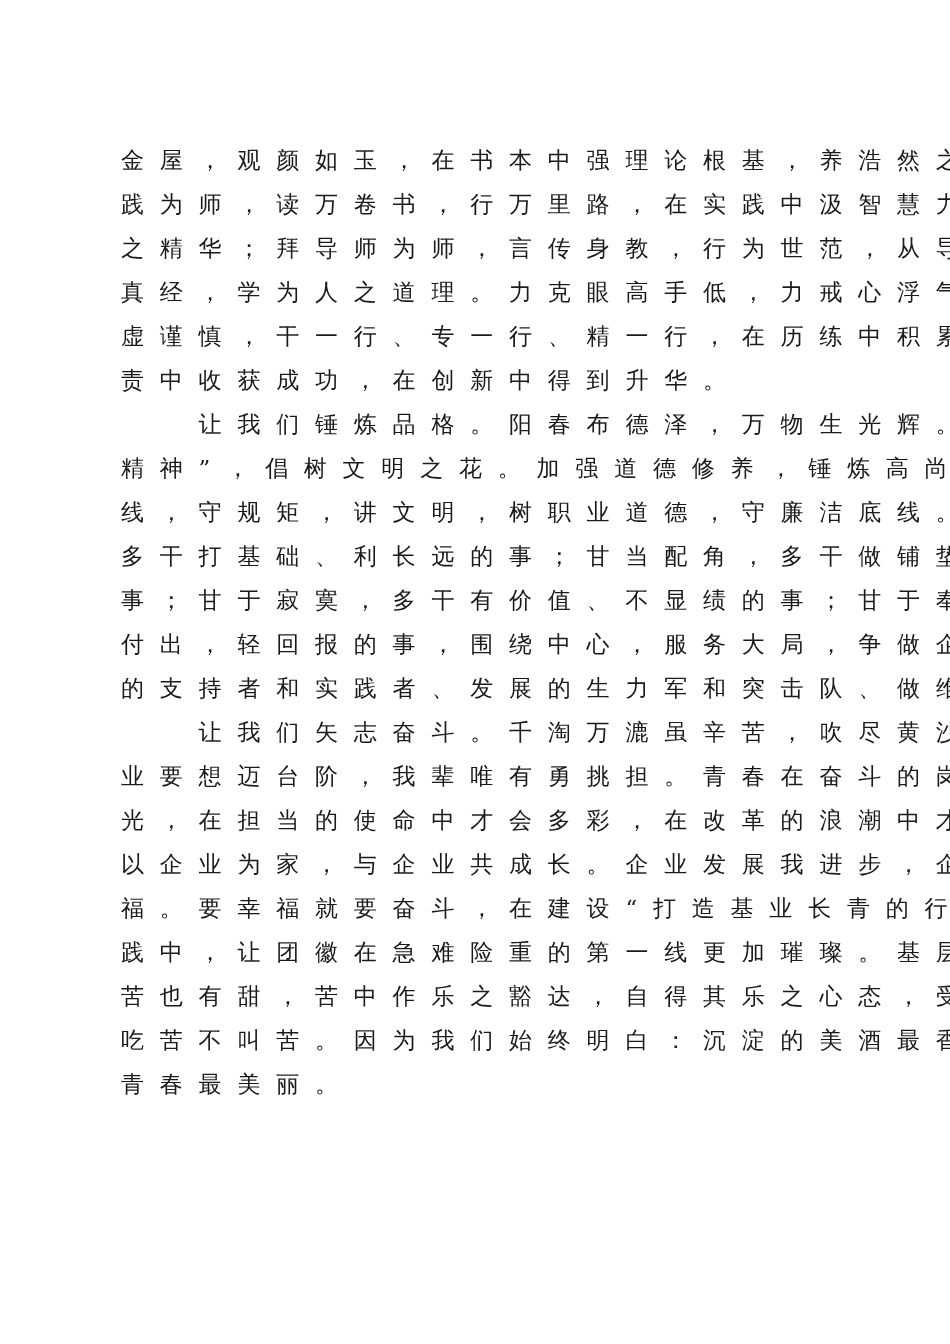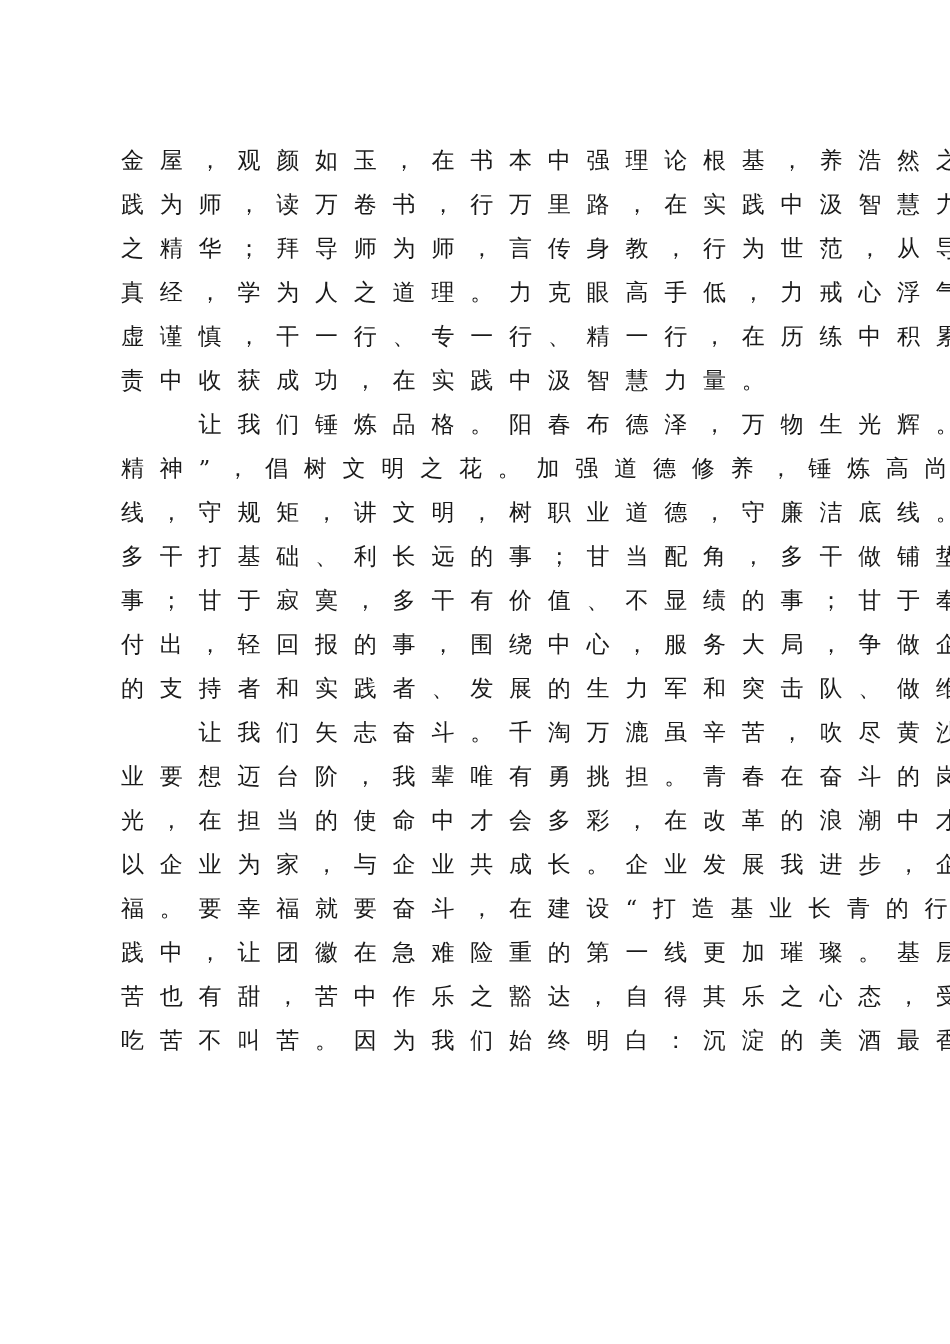--- a/index.html
+++ b/index.html
@@ -42,21 +42,21 @@
 
 <div class="page">
   <div class="body-text">
 
     <div>
       <span class="line">金屋，观颜如玉，在书本中强理论根基，养浩然之正气；拜实</span>
       <span class="line">践为师，读万卷书，行万里路，在实践中汲智慧力量，吮天地</span>
       <span class="line">之精华；拜导师为师，言传身教，行为世范，从导师中取成功</span>
       <span class="line">真经，学为人之道理。力克眼高手低，力戒心浮气躁，力保谦</span>
       <span class="line">虚谨慎，干一行、专一行、精一行，在历练中积累经验，在尽</span>
-      <span class="line">责中收获成功，在实践中汲智慧力量。</span>
+      <span class="line">责中收获成功，在创新中得到升华。</span>
     </div>
 
     <div>
       <span class="line">　　让我们锤炼品格。阳春布德泽，万物生光辉。践行“泥土</span>
       <span class="line">精神”，倡树文明之花。加强道德修养，锤炼高尚品格，知底</span>
       <span class="line">线，守规矩，讲文明，树职业道德，守廉洁底线。甘当基石，</span>
       <span class="line">多干打基础、利长远的事；甘当配角，多干做铺垫、搞服务的</span>
       <span class="line">事；甘于寂寞，多干有价值、不显绩的事；甘于奉献，多干重</span>
       <span class="line">付出，轻回报的事，围绕中心，服务大局，争做企业改革发展</span>
       <span class="line">的支持者和实践者、发展的生力军和突击队、做维护企业稳定</span>
@@ -64,15 +64,16 @@
 
     <div>
       <span class="line">　　让我们矢志奋斗。千淘万漉虽辛苦，吹尽黄沙始到金。企</span>
       <span class="line">业要想迈台阶，我辈唯有勇挑担。青春在奋斗的岗位上才会发</span>
       <span class="line">光，在担当的使命中才会多彩，在改革的浪潮中才会耀眼。要</span>
       <span class="line">以企业为家，与企业共成长。企业发展我进步，企业兴旺我幸</span>
       <span class="line">福。要幸福就要奋斗，在建设“打造基业长青的行业标杆”实</span>
       <span class="line">践中，让团徽在急难险重的第一线更加璀璨。基层工作苦，有</span>
       <span class="line">苦也有甜，苦中作乐之豁达，自得其乐之心态，受累不言累，</span>
       <span class="line">吃苦不叫苦。因为我们始终明白：沉淀的美酒最香醇，奋斗的</span>
+      <span class="line">青春最美丽。</span>
     </div>
   </div>
 </div>
 
 </body></html>

